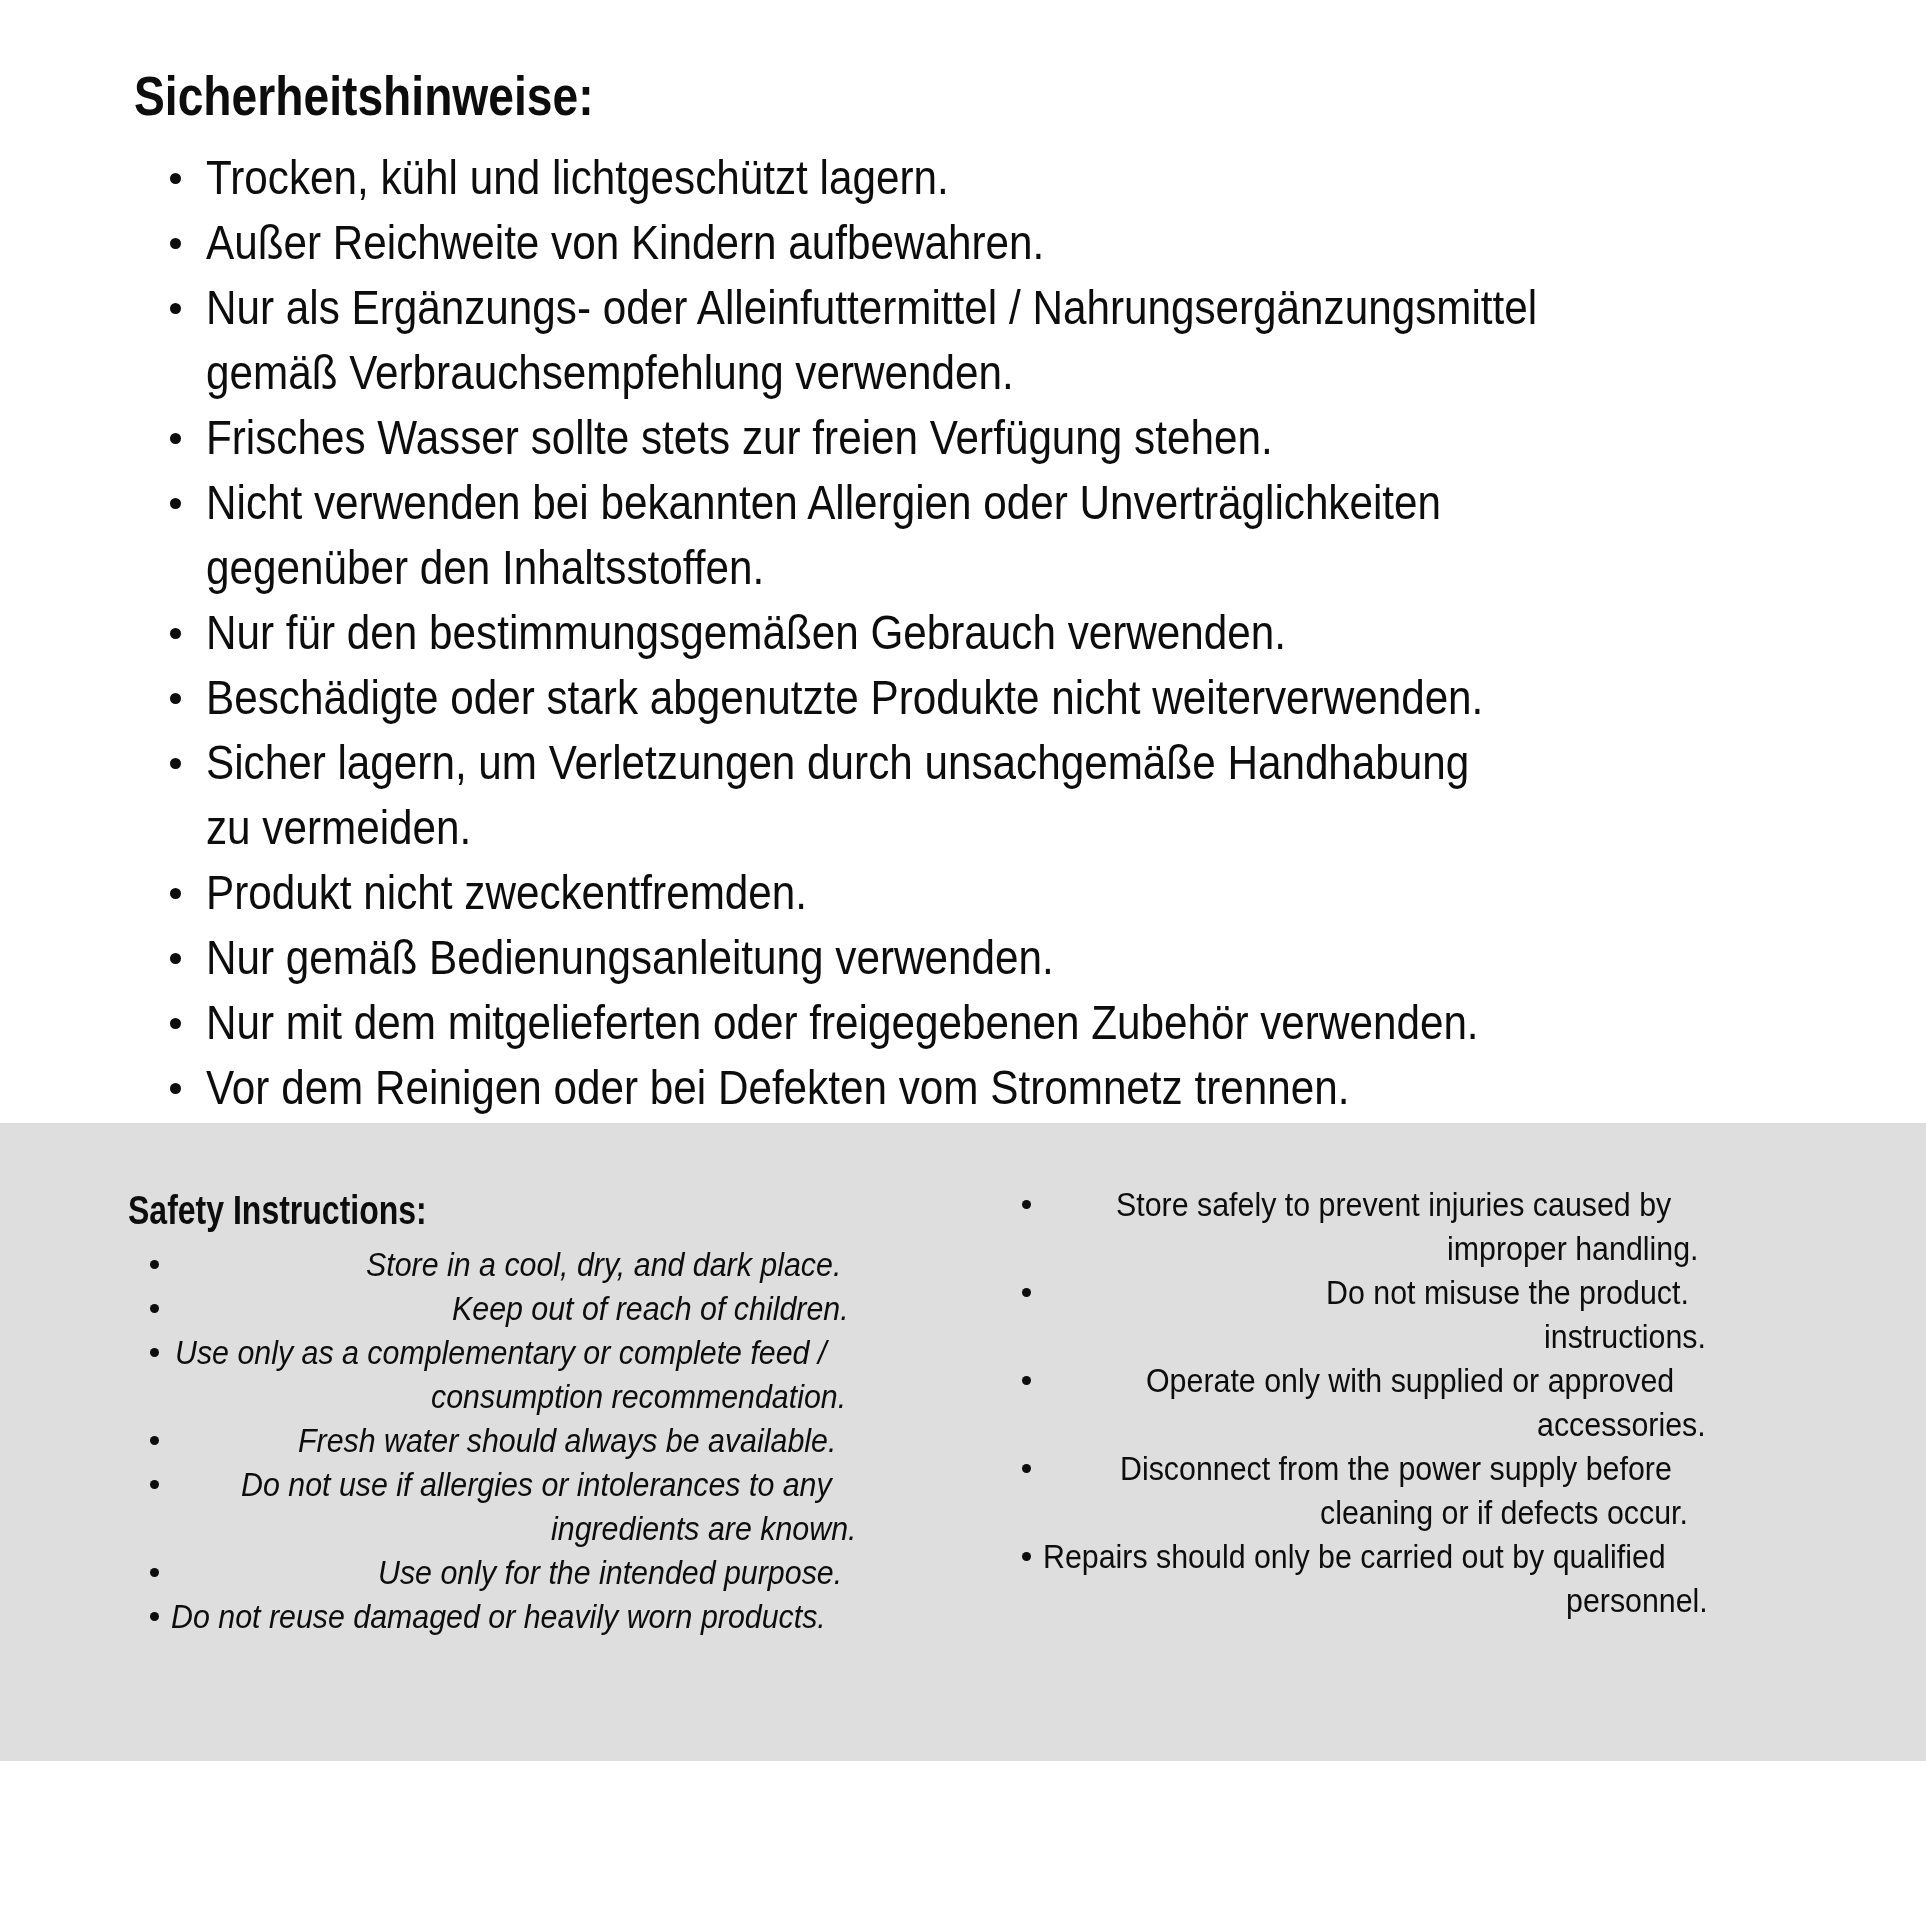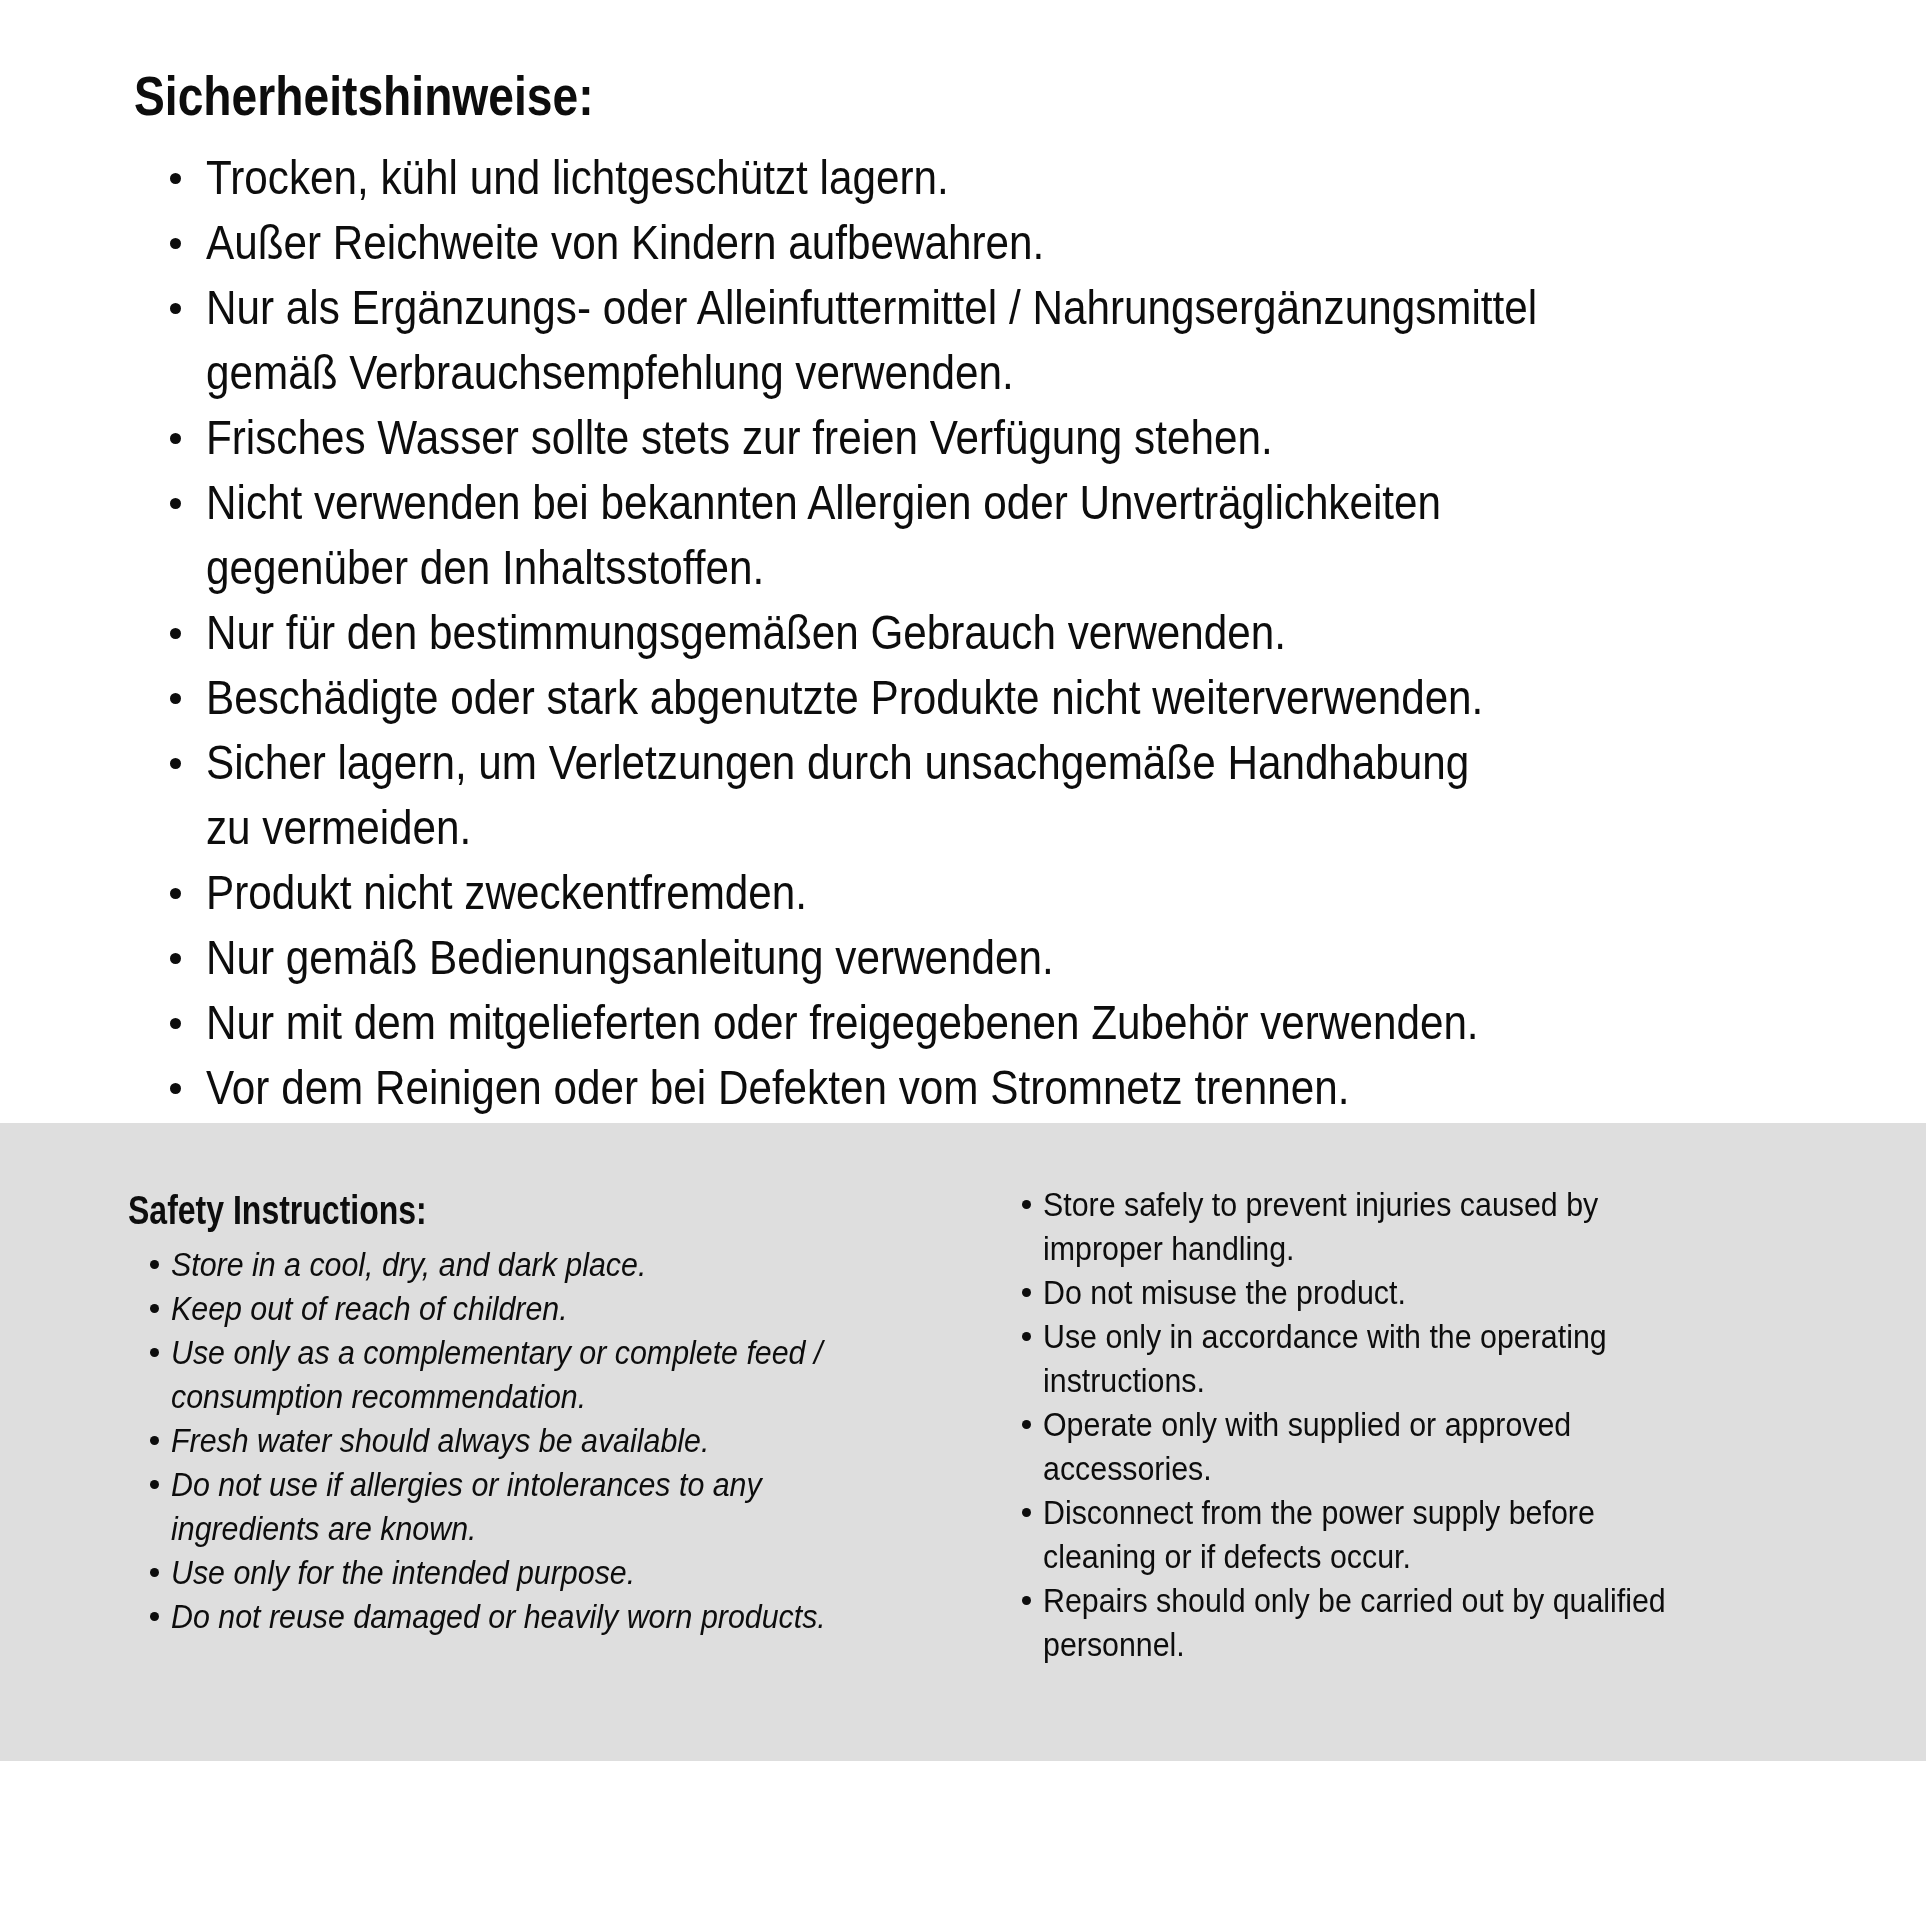--- a/index.html
+++ b/index.html
@@ -69,20 +69,21 @@
     line-height: 40px;
     font-weight: 700;
     white-space: nowrap;
   }
   .en-heading .txt { transform: scaleX(0.80); }
   .en-left .en-list { margin-top: 13px; font-style: italic; }
   .en-list .row {
     padding-left: 43px;
     line-height: 44px;
     font-size: 33px;
+    text-align: right;
   }
   .en-list .dot {
     left: 22px;
     top: 16.7px;
     width: 9px;
     height: 9px;
   }
   .en-list .txt { transform: scaleX(0.92); }
 </style>
 </head>
@@ -123,21 +124,20 @@
         <div class="row"><span class="txt">ingredients are known.</span></div>
         <div class="row"><span class="dot"></span><span class="txt">Use only for the intended purpose.</span></div>
         <div class="row"><span class="dot"></span><span class="txt">Do not reuse damaged or heavily worn products.</span></div>
       </div>
   </div>
   <div class="en-right">
     <div class="list en-list">
         <div class="row"><span class="dot"></span><span class="txt">Store safely to prevent injuries caused by</span></div>
         <div class="row"><span class="txt">improper handling.</span></div>
         <div class="row"><span class="dot"></span><span class="txt">Do not misuse the product.</span></div>
-        <div class="row"><span class="dot"></span><span class="txt">Use only in accordance with the operating</span></div>
         <div class="row"><span class="txt">instructions.</span></div>
         <div class="row"><span class="dot"></span><span class="txt">Operate only with supplied or approved</span></div>
         <div class="row"><span class="txt">accessories.</span></div>
         <div class="row"><span class="dot"></span><span class="txt">Disconnect from the power supply before</span></div>
         <div class="row"><span class="txt">cleaning or if defects occur.</span></div>
         <div class="row"><span class="dot"></span><span class="txt">Repairs should only be carried out by qualified</span></div>
         <div class="row"><span class="txt">personnel.</span></div>
       </div>
   </div>
 </div>

